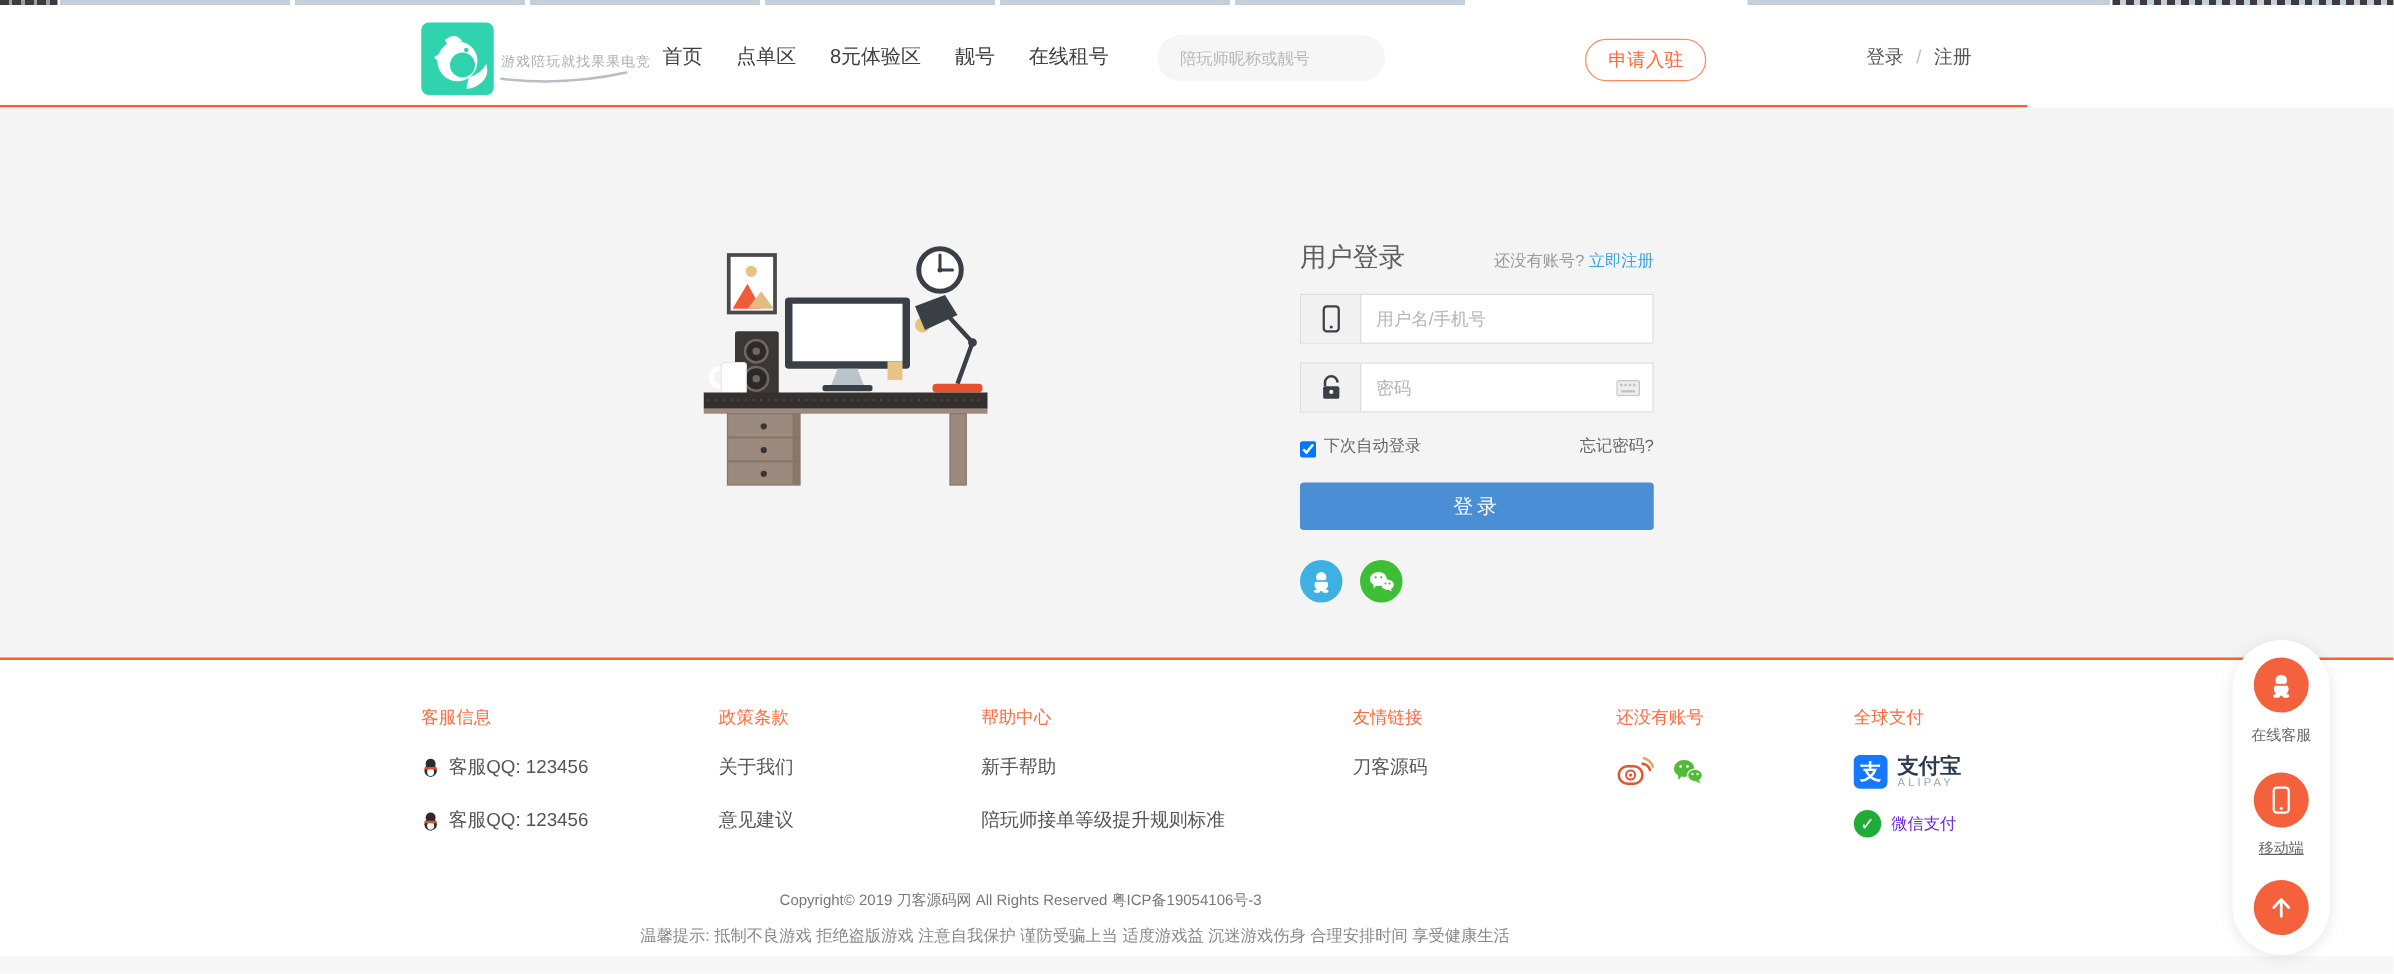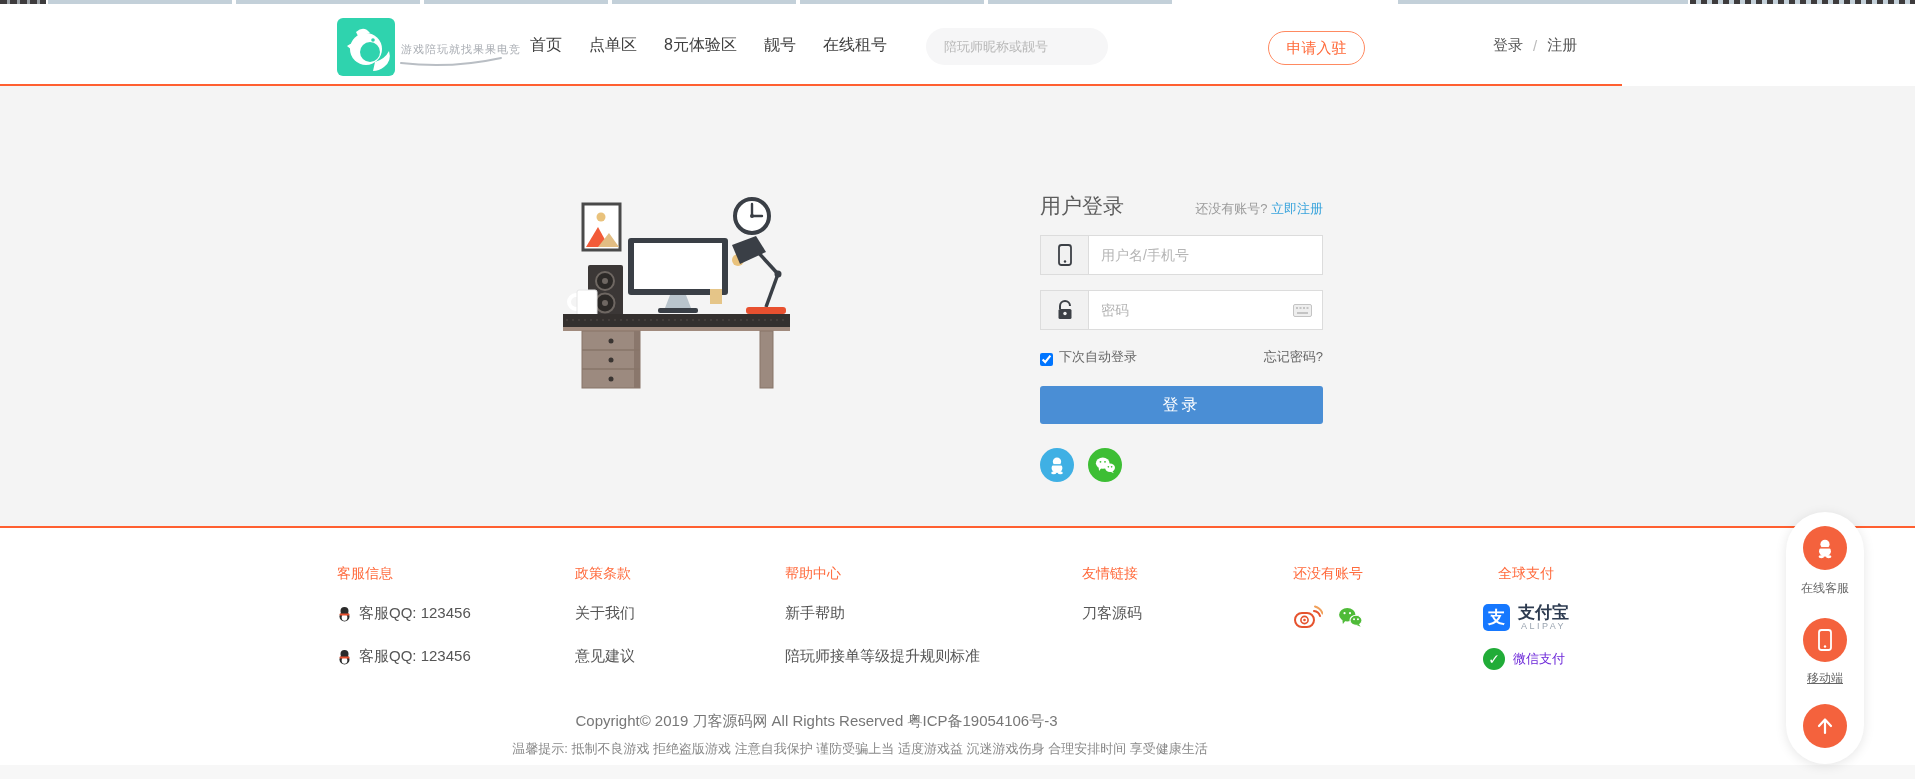--- a/index.html
+++ b/index.html
@@ -71,32 +71,32 @@
   .circ.qq { background:#3fb0e4; }
   .circ.wx { background:#3dbe34; }
 
   
   .footer { position:absolute; top:530px; left:0; width:1915px; height:235px; background:#fff; }
   .fcol { position:absolute; top:35px; }
   .fcol .ftitle { font-size:14px; color:#ff6a3c; margin-bottom:21px; }
   .fcol .fitem { font-size:15px; color:#555; margin-bottom:24px; display:flex; align-items:center; gap:7px;
     cursor:pointer; white-space:nowrap; }
   .fcol.c1 { left:337px; } .fcol.c2 { left:575px; } .fcol.c3 { left:785px; }
-  .fcol.c4 { left:1082px; } .fcol.c5 { left:1293px; } .fcol.c6 { left:1483px;text-align:center; }
+  .fcol.c4 { left:1082px; } .fcol.c5 { left:1293px; } .fcol.c6 { left:1483px; }
   .follow-icons { display:flex; gap:13px; align-items:center; margin-top:4px; }
   .follow-icons span { cursor:pointer; display:inline-flex; }
   .pay-row { display:flex; align-items:center; gap:8px; margin-bottom:17px; cursor:pointer; }
   .alipay-sq { width:27px; height:27px; border-radius:5px; background:#1678ff; color:#fff; font-size:17px;
     display:flex; align-items:center; justify-content:center; font-weight:bold; }
   .alipay-txt .cn { font-size:17px; color:#2d3b50; font-weight:bold; line-height:17px; }
   .alipay-txt .en { font-size:9px; color:#9aa4b0; letter-spacing:2.5px; }
   .wxpay-circ { width:22px; height:22px; border-radius:50%; background:#21ac38; color:#fff; font-size:14px;
     display:flex; align-items:center; justify-content:center; font-weight:bold; }
   .wxpay-label { font-size:13px; color:#6d28d9; }
-  .copyright { position:absolute; top:182px; left:0; width:1633px; text-align:center; font-size:15px; color:#777; }
+  .copyright { position:absolute; top:182px; left:0; width:1633px; text-align:center; font-size:12px; color:#777; }
   .tips { position:absolute; top:210px; left:0; width:1720px; text-align:center; font-size:13px; color:#888; }
   .bottom-strip { position:absolute; top:765px; left:0; width:1915px; height:14px; background:#f7f7f7; }
 
   
   .floatbar { position:absolute; left:1786px; top:512px; width:78px; height:252px; background:#fff;
     border-radius:39px; box-shadow:0 2px 12px rgba(0,0,0,0.10); }
   .floatbar .fb-circ { position:absolute; left:17px; width:44px; height:44px; border-radius:50%;
     background:#f4623d; display:flex; align-items:center; justify-content:center; cursor:pointer; }
   .fb-label { position:absolute; left:0; width:78px; text-align:center; font-size:12px; color:#666; }
 </style>

